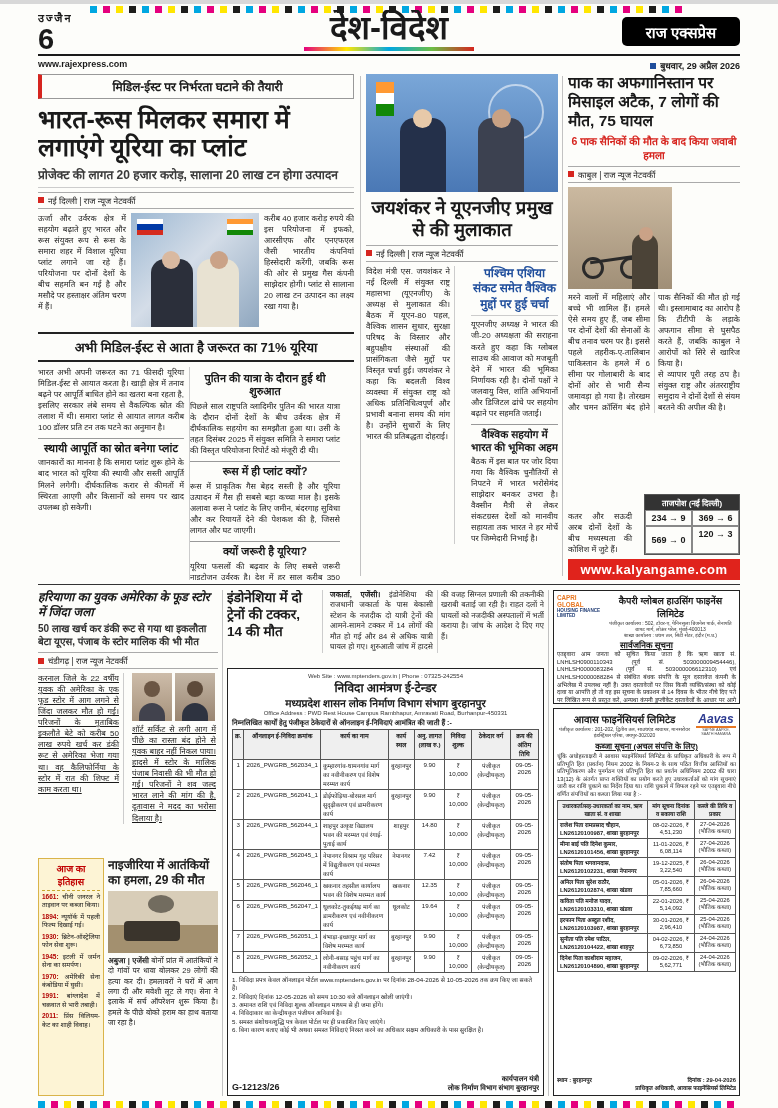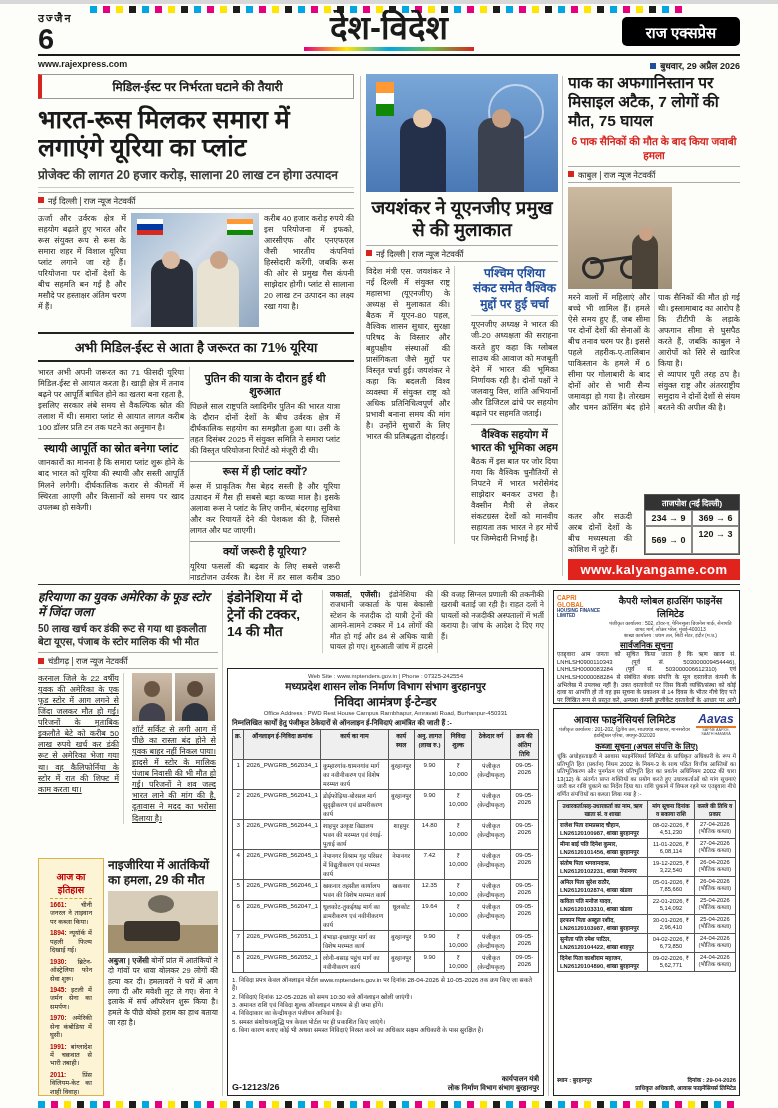--- a/index.html
+++ b/index.html
@@ -169,21 +169,21 @@
           <div class="photo" style="width:40px; height:48px; background:linear-gradient(#c3b5a4,#998571);">
             <div class="head-c" style="left:12px; top:8px; width:16px; height:16px; background:#5d4a3a;"></div>
             <div class="figure" style="left:7px; width:26px; height:18px; background:#2e3340;"></div>
           </div>
         </div>
         <div class="bodytext">शॉर्ट सर्किट से लगी आग में पीछे का रास्ता बंद होने से युवक बाहर नहीं निकल पाया। हादसे में स्टोर के मालिक पंजाब निवासी की भी मौत हो गई। परिजनों ने शव जल्द भारत लाने की मांग की है, दूतावास ने मदद का भरोसा दिलाया है।</div>
       </div>
     </div>
   </div>
 
-  <div class="abs" style="left:38px; top:854px; width:66px; height:238px; background:#fdf4d5; border:1px solid #d9b44a; padding:11px;">
+  <div class="abs" style="left:38px; top:854px; width:66px; height:238px; background:#fdf4d5; border:1px solid #d9b44a; padding:3px;">
     <div style="color:#c00000; font-weight:800; font-size:9.5px; text-align:center; border-bottom:1px dashed #c8a52e; padding-bottom:2px; margin-bottom:2px;">आज का इतिहास</div>
     <div>
 
         <div style="font-size:6.5px; line-height:1.3; margin-bottom:3px; text-align:justify;"><span style="font-weight:800; color:#b00000;">1661:</span> <span>चीनी जनरल ने ताइवान पर कब्जा किया।</span></div>
 
         <div style="font-size:6.5px; line-height:1.3; margin-bottom:3px; text-align:justify;"><span style="font-weight:800; color:#b00000;">1894:</span> <span>न्यूयॉर्क में पहली फिल्म दिखाई गई।</span></div>
 
         <div style="font-size:6.5px; line-height:1.3; margin-bottom:3px; text-align:justify;"><span style="font-weight:800; color:#b00000;">1930:</span> <span>ब्रिटेन-ऑस्ट्रेलिया फोन सेवा शुरू।</span></div>
 
         <div style="font-size:6.5px; line-height:1.3; margin-bottom:3px; text-align:justify;"><span style="font-weight:800; color:#b00000;">1945:</span> <span>इटली में जर्मन सेना का समर्पण।</span></div>
@@ -207,22 +207,22 @@
 
   <div class="abs" style="left:227px; top:586px; width:317px; height:74px;">
     <div style="display:flex; gap:7px;">
       <h3 style="width:96px; font-size:13.5px; line-height:1.25; border-right:1px solid #ccc; padding-right:5px;">इंडोनेशिया में दो ट्रेनों की टक्कर, 14 की मौत</h3>
       <div class="bodytext" style="flex:1; column-count:2; column-gap:8px; column-rule:1px solid #ccc; font-size:7.6px;"><b>जकार्ता, एजेंसी।</b> <span>इंडोनेशिया की राजधानी जकार्ता के पास बेकासी स्टेशन के नजदीक दो यात्री ट्रेनों की आमने-सामने टक्कर में 14 लोगों की मौत हो गई और 84 से अधिक यात्री घायल हो गए। शुरुआती जांच में हादसे की वजह सिग्नल प्रणाली की तकनीकी खराबी बताई जा रही है। राहत दलों ने घायलों को नजदीकी अस्पतालों में भर्ती कराया है। जांच के आदेश दे दिए गए हैं।</span></div>
     </div>
   </div>
 
   <div class="abs boxed" style="left:227px; top:664px; width:317px; height:428px; padding-bottom:20px;">
     <div style="font-size:6px; text-align:center; color:#333;">Web Site : www.mptenders.gov.in | Phone : 07325-242554</div>
+    <div style="font-size:12px; font-weight:800; text-align:center;">निविदा आमंत्रण ई-टेन्डर</div>
     <div style="font-size:10.5px; font-weight:800; text-align:center;">मध्यप्रदेश शासन लोक निर्माण विभाग संभाग बुरहानपुर</div>
-    <div style="font-size:12px; font-weight:800; text-align:center;">निविदा आमंत्रण ई-टेन्डर</div>
     <div style="font-size:6px; text-align:center; color:#333; margin-bottom:2px;">Office Address : PWD Rest House Campus Rambhapur, Amravati Road, Burhanpur-450331</div>
     <div style="font-size:7px; font-weight:700; margin-bottom:2px;">निम्नलिखित कार्यों हेतु पंजीकृत ठेकेदारों से ऑनलाइन ई-निविदाएं आमंत्रित की जाती हैं :-</div>
     <table class="grid" style="font-size:6.2px;">
       <thead>
         <tr>
 
         <th style="font-weight:800; text-align:center; background:#efefef;">क्र.</th>
             <th style="font-weight:800; text-align:center; background:#efefef;">ऑनलाइन ई-निविदा क्रमांक</th>
             <th style="font-weight:800; text-align:center; background:#efefef;">कार्य का नाम</th>
             <th style="font-weight:800; text-align:center; background:#efefef;">कार्य स्थल</th>

